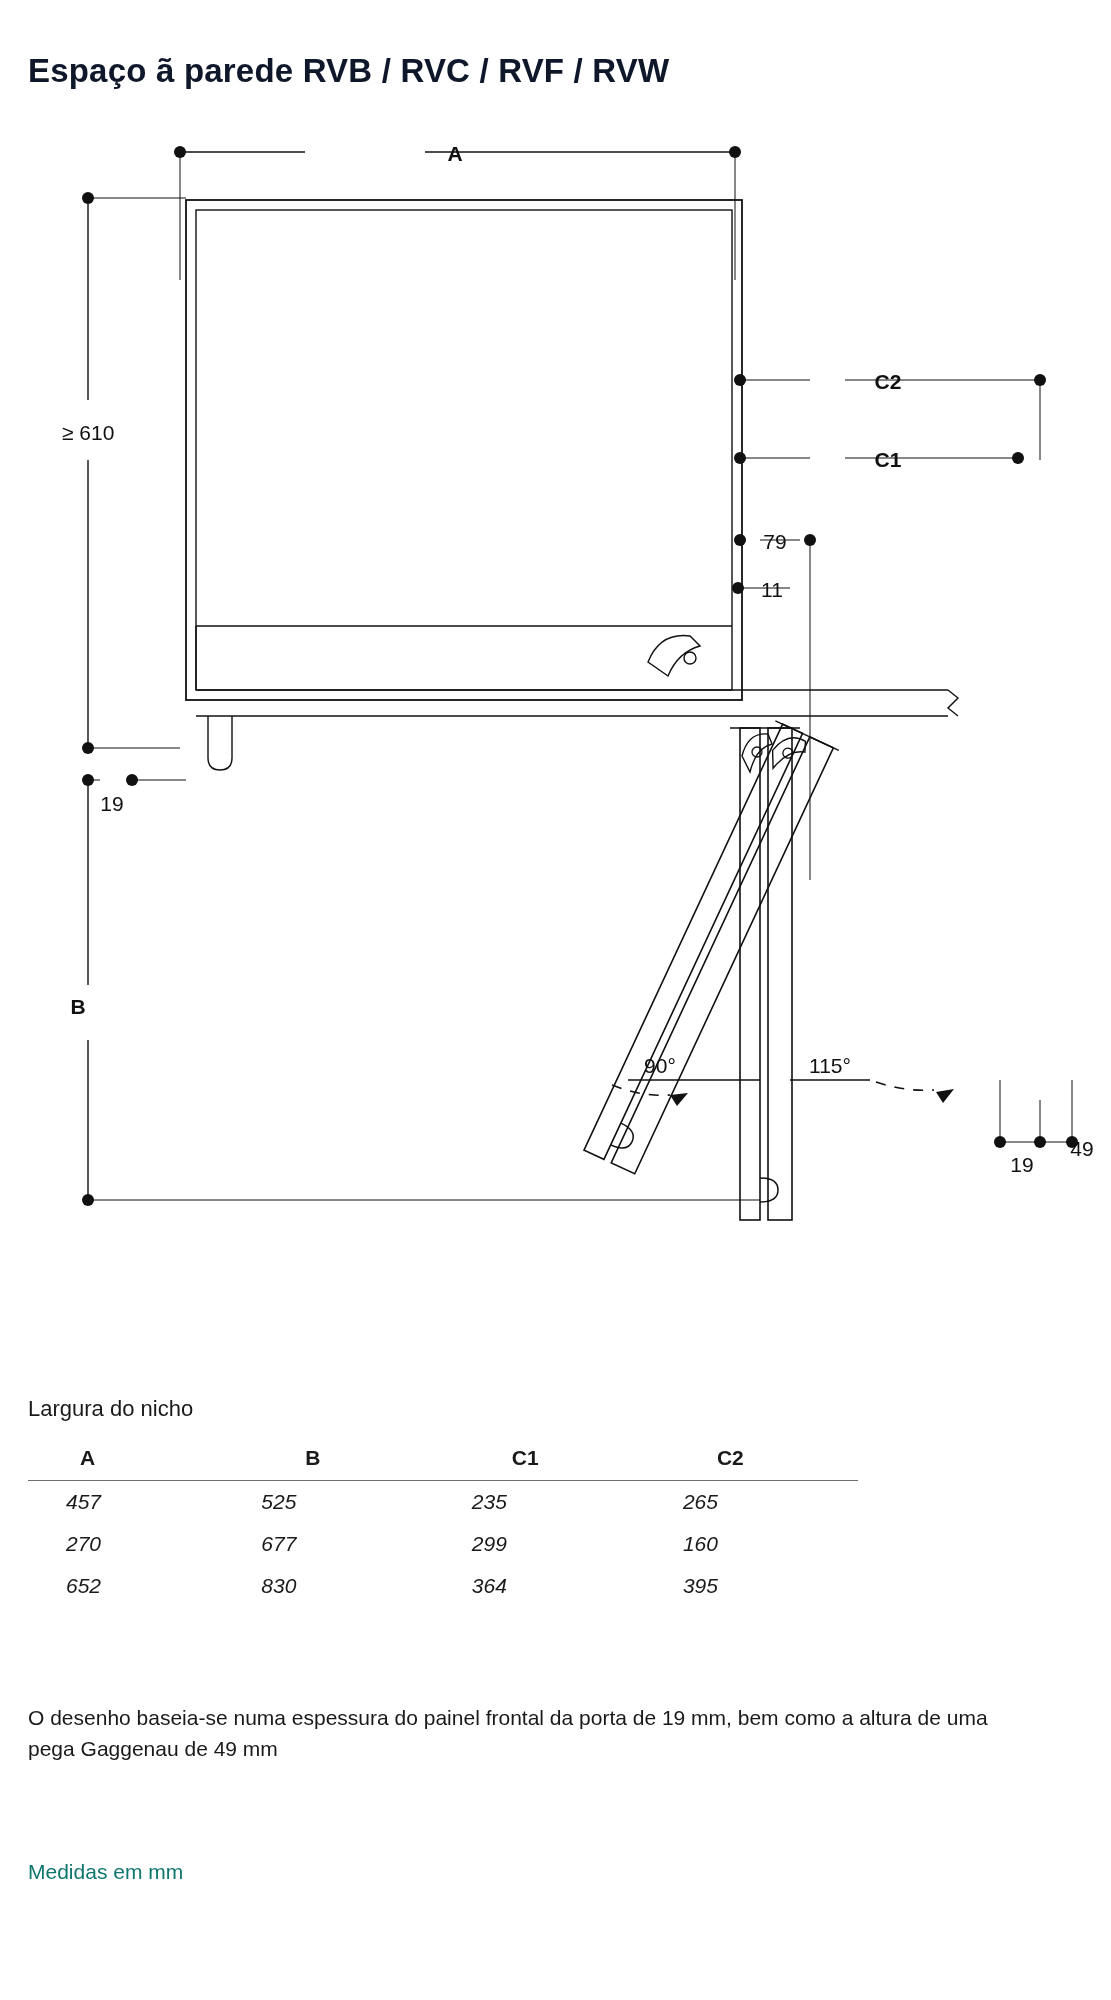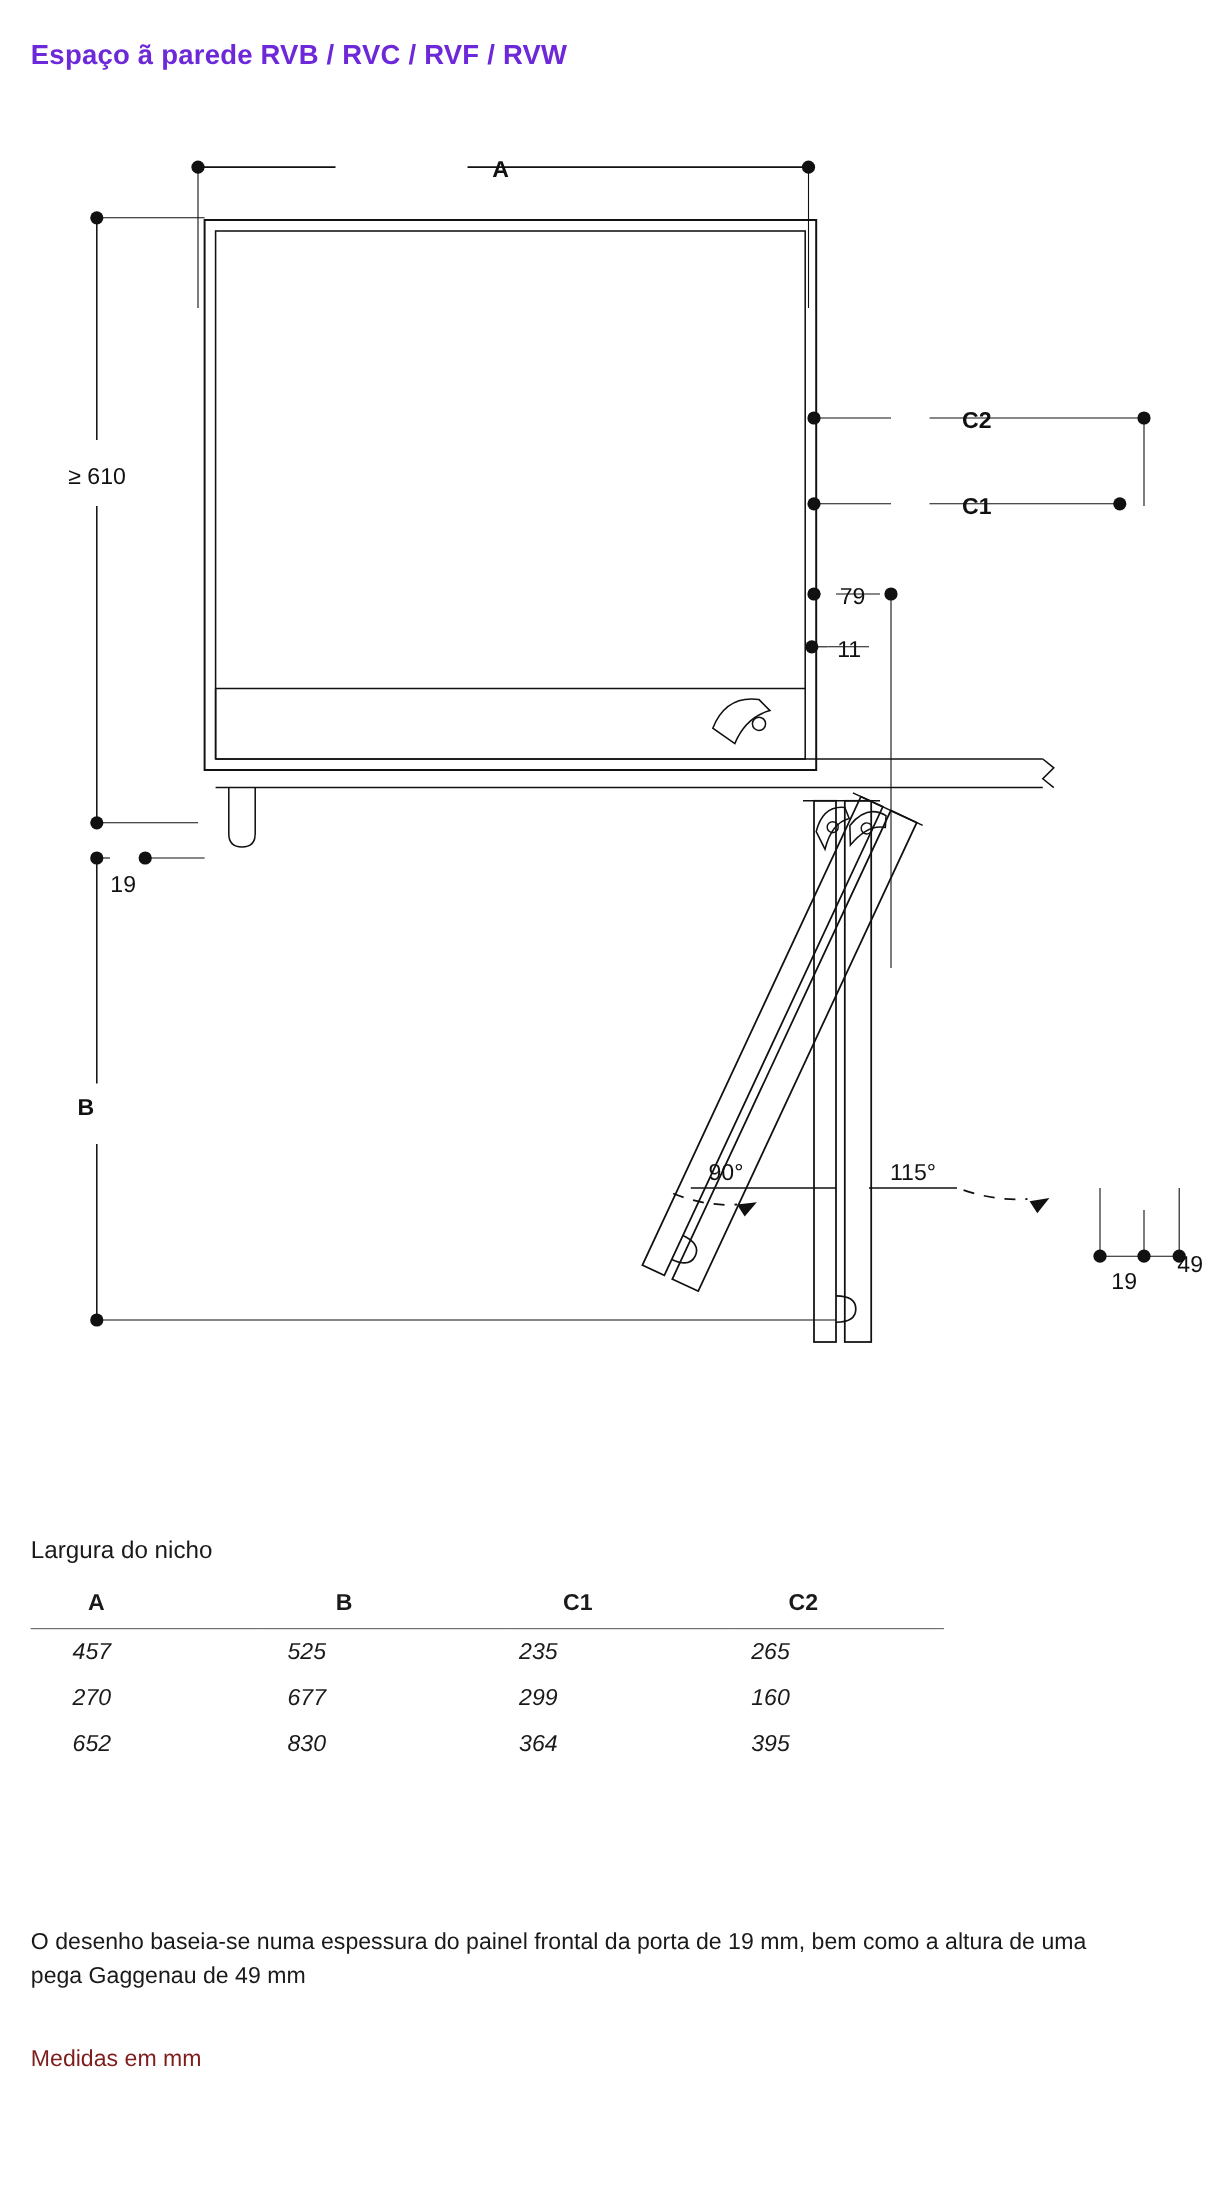--- a/index.html
+++ b/index.html
@@ -16,25 +16,25 @@
     overflow: hidden;
   }
   .page {
     position: relative;
     width: 1111px;
     height: 2000px;
   }
   .title {
     position: absolute;
     left: 28px;
-    top: 36px;
-    font-size: 25px;
+    top: 52px;
+    font-size: 33px;
     font-weight: bold;
     letter-spacing: 0.2px;
-    color: #6d28d9;
+    color: #0f172a;
   }
   .drawing {
     position: absolute;
     left: 0;
     top: 80px;
     width: 1111px;
     height: 1290px;
   }
   .tbl-caption {
     position: absolute;
@@ -73,28 +73,27 @@
   table.spec th:nth-child(4) { padding-left: 50px; }
 
   .note {
     position: absolute;
     left: 28px;
     top: 1702px;
     width: 960px;
     font-size: 21px;
     line-height: 31px;
     color: #1a1a1a;
-    margin-top: 48px;
   }
   .units {
     position: absolute;
     left: 28px;
     top: 1860px;
     font-size: 21px;
-    color: #7f1d1d;
+    color: #0f766e;
   }
   svg text {
     font-family: "Liberation Sans", sans-serif;
     fill: #111;
   }
   .lbl { font-size: 21px; }
   .lbl-b { font-size: 21px; font-weight: bold; }
 </style>
 </head>
 <body>

